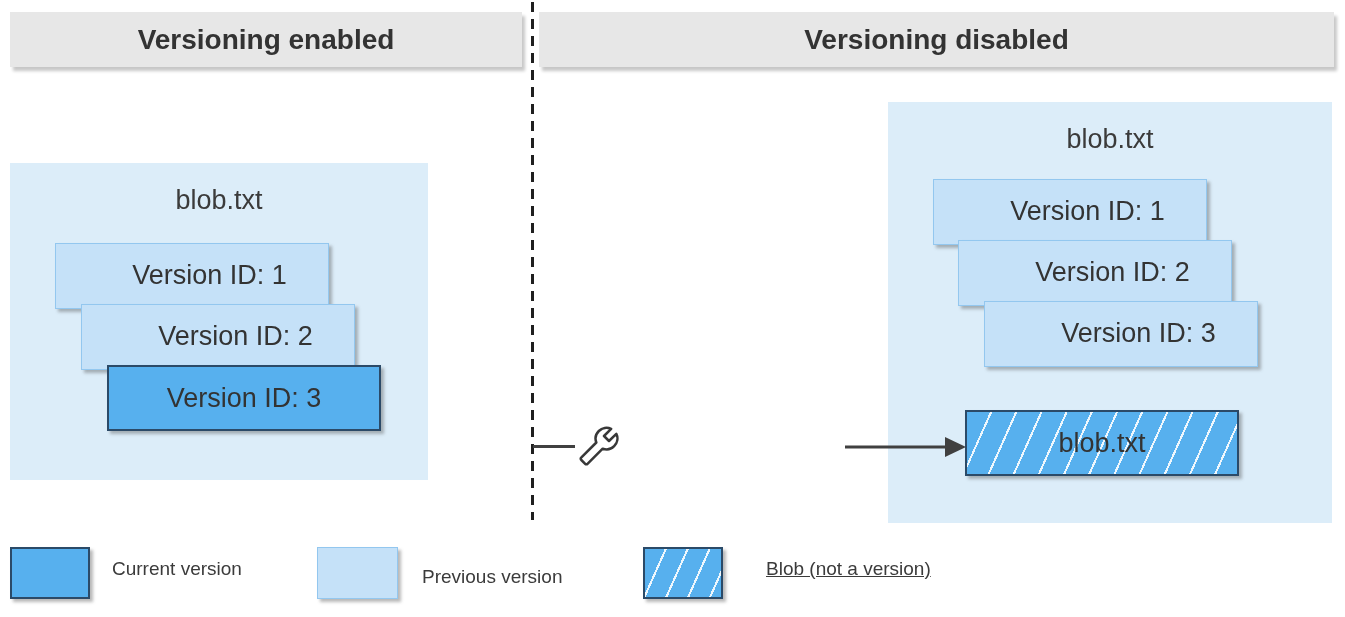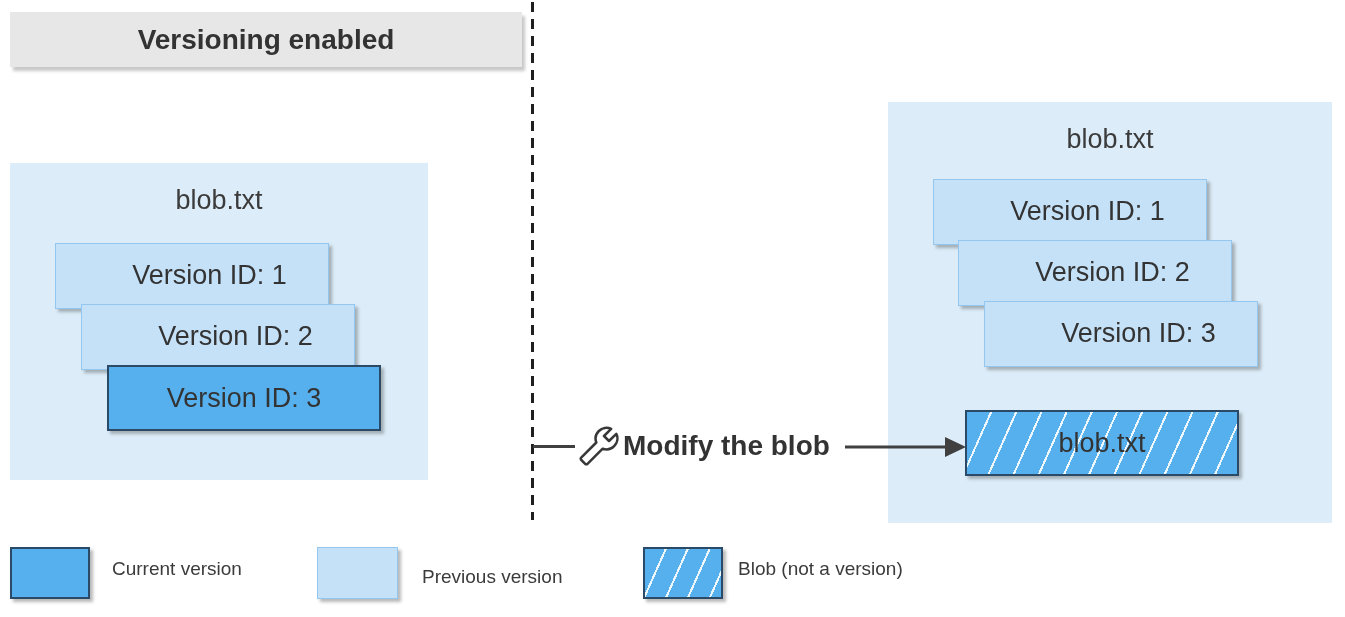--- a/index.html
+++ b/index.html
@@ -98,28 +98,29 @@
     border: 2px solid #2b4a68;
   }
   .legend-label {
     top: 558px;
     font-size: 19px;
     color: #3b3b3b;
     white-space: nowrap;
   }
   .legend-label.l1 { left: 112px; }
   .legend-label.l2 { left: 422px; margin-top: 8px; }
-  .legend-label.l3 { left: 738px; }
+  .legend-label.l3 { left: 766px; text-decoration: underline; }
 </style>
 </head>
 <body>
 
 <div class="canvas">
 
   <div class="abs col-header left">Versioning enabled</div>
+  <div class="abs col-header right">Versioning disabled</div>
 
   <div class="abs divider"></div>
 
   <div class="abs container-box left">
     <div class="abs container-title">blob.txt</div>
   </div>
   <div class="abs vbox previous" style="left:55px;  top:243px;">Version ID: 1</div>
   <div class="abs vbox previous" style="left:81px;  top:304px;">Version ID: 2</div>
   <div class="abs vbox current" style="left:107px; top:365px;">Version ID: 3</div>
 
@@ -130,21 +131,20 @@
   <div class="abs vbox previous" style="left:958px; top:240px;">Version ID: 2</div>
   <div class="abs vbox previous" style="left:984px; top:301px;">Version ID: 3</div>
   <div class="abs vbox hatched" style="left:965px; top:410px;">blob.txt</div>
 
   <div class="abs connector"></div>
   <svg class="abs wrench" viewBox="0 0 24 24">
     <g transform="scale(-1,1) translate(-24,0)">
       <path d="M22.7 19l-9.1-9.1c.9-2.3.4-5-1.5-6.9-2-2-5-2.4-7.4-1.3L9 6 6 9 1.6 4.7C.4 7.1.9 10.1 2.9 12.1c1.9 1.9 4.6 2.4 6.9 1.5l9.1 9.1c.4.4 1 .4 1.4 0l2.3-2.3c.5-.4.5-1.1.1-1.4z" fill="#ffffff" stroke="#383838" stroke-width="1.5" stroke-linejoin="round"></path>
     </g>
   </svg>
-  <div class="abs action-label">Modify the blob</div>
   <svg class="abs arrow" viewBox="0 0 122 22">
     <line x1="0" y1="11" x2="102" y2="11" stroke="#404040" stroke-width="3"></line>
     <polygon points="100,1 121,11 100,21" fill="#404040"></polygon>
   </svg>
 
   <div>
     <div class="abs legend-swatch current"></div>
     <div class="abs legend-label l1">Current version</div>
     <div class="abs legend-swatch previous"></div>
     <div class="abs legend-label l2">Previous version</div>

